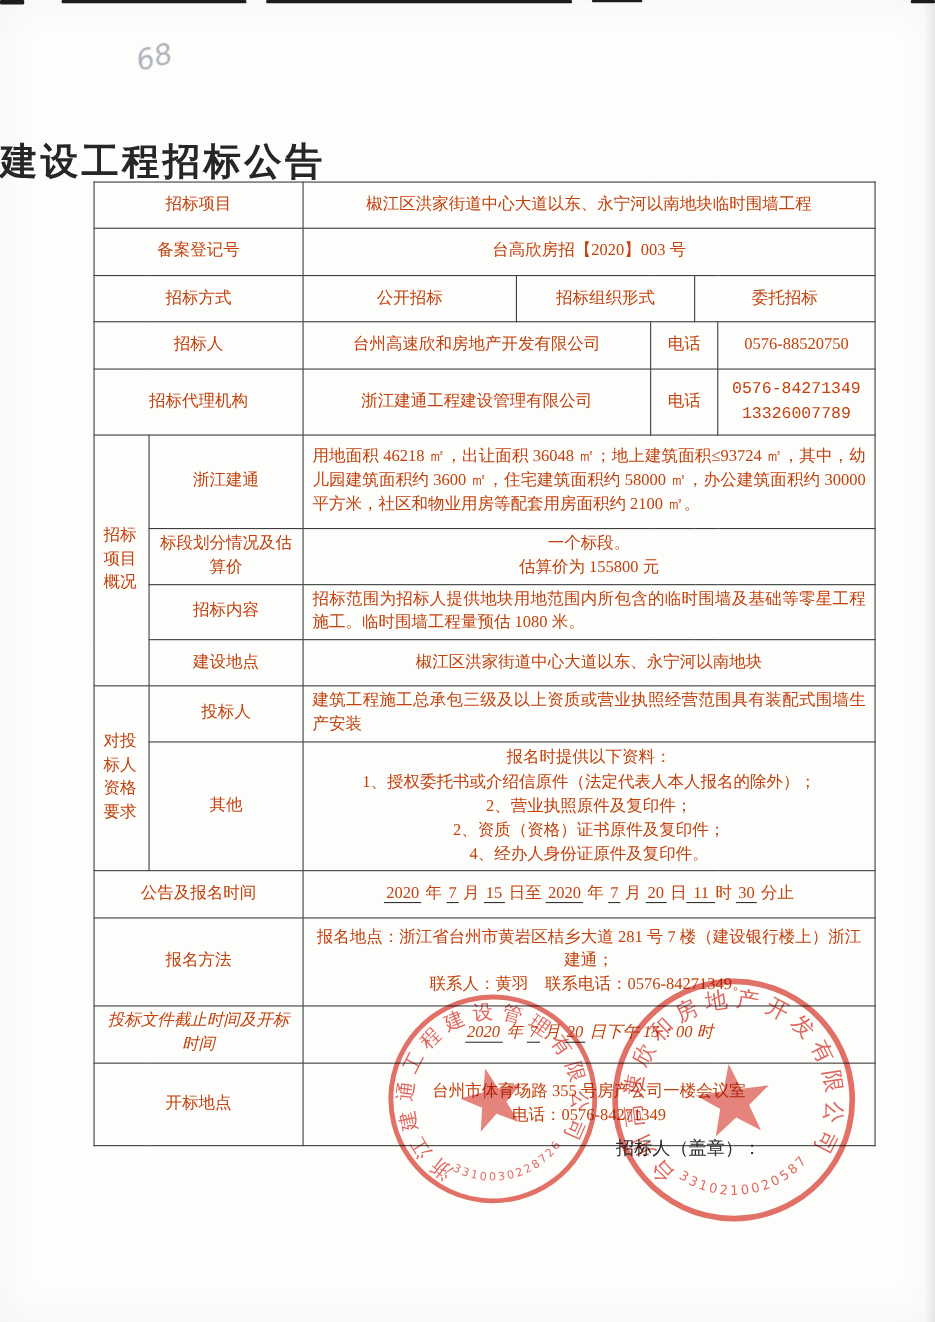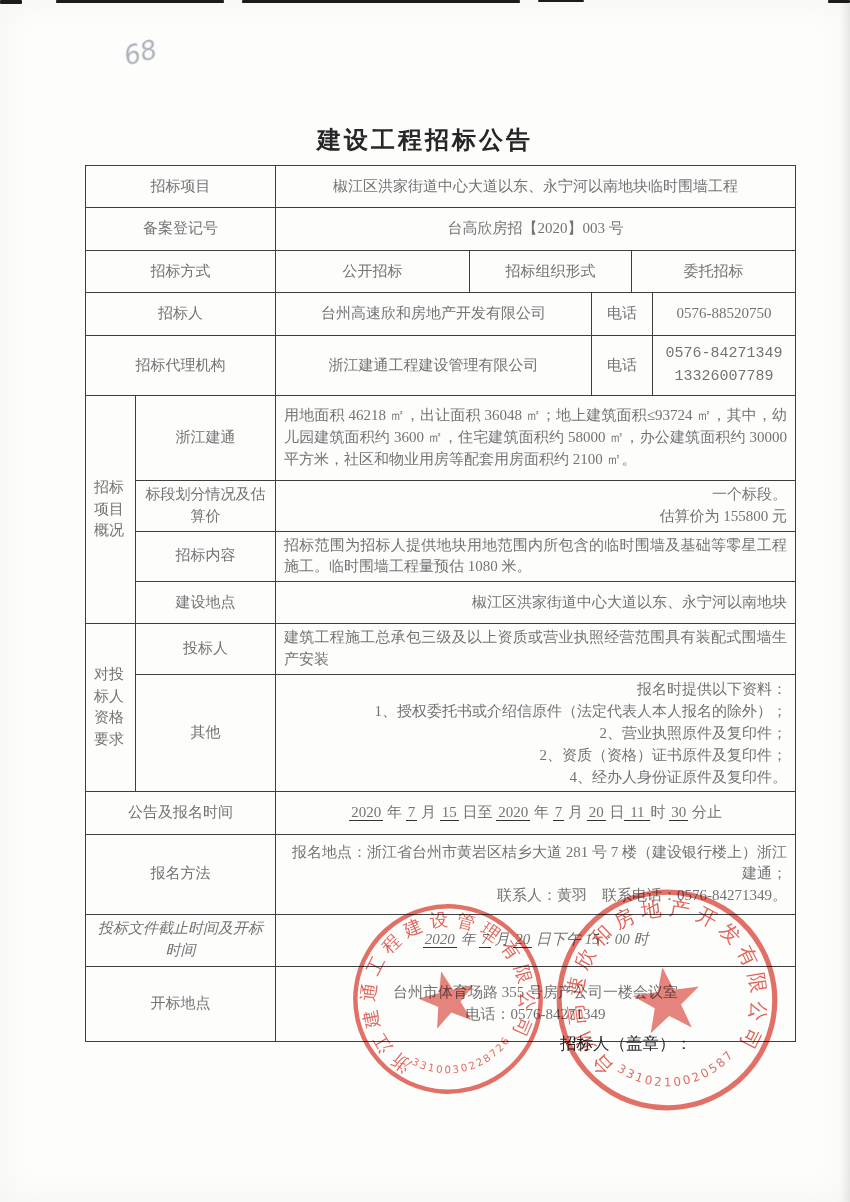--- a/index.html
+++ b/index.html
@@ -12,36 +12,36 @@
   }
   .edge-right{position:absolute;right:0;top:0;width:10px;height:100%;
     background:linear-gradient(to left,rgba(0,0,0,0.07),rgba(0,0,0,0));}
   .scan-dash{position:absolute;background:#1c1c1c;border-radius:1px;}
   .pencil-mark{
     position:absolute;left:124px;top:38px;font-size:26px;
     color:rgba(108,116,134,0.55);transform:rotate(-14deg);
     filter:blur(0.4px);font-family:"DejaVu Sans",sans-serif;font-style:italic;
   }
   .doc-title{
-    position:absolute;left:0;top:124px;width:100%;text-align:center;
-    font-size:24px;font-weight:700;letter-spacing:3px;color:#262626;margin:0;
+    position:absolute;left:0;top:124px;width:100%;
+    font-size:34px;font-weight:700;letter-spacing:3px;color:#262626;margin:0;
   }
   table.doc{
     position:absolute;left:85px;top:165px;width:710px;
     border-collapse:collapse;table-layout:fixed;
-    font-size:15px;color:#737373;
+    font-size:15px;color:#c2410c;
   }
   table.doc td{
     border:1.6px solid #3e3e3e;vertical-align:middle;
     padding:3px 8px;line-height:1.45;overflow:hidden;
   }
   td.lbl{text-align:center;padding:3px 4px;}
   td.grp{white-space:pre-line;line-height:1.65;padding:3px 2px;}
   td.center{text-align:center;}
-  td.left{text-align:right;padding-left:11px;}
+  td.left{text-align:center;padding-left:11px;}
   td.just{text-align:justify;padding:4px 11px;line-height:1.42;}
   tr.h42{height:42px;} tr.h43{height:43px;} tr.h60{height:60px;}
   tr.h85{height:85px;} tr.h50{height:50px;} tr.h113{height:113px;}
   tr.h80{height:80px;} tr.h52{height:52px;font-style:italic;} tr.h75{height:75px;}
   .phline{line-height:1.5;font-family:Liberation Mono, monospace;}
   .u{border-bottom:1.2px solid #333;padding:0 2px;text-align:right;}
   .otherline{line-height:1.47;}
   .footer-block{
     position:absolute;left:440px;top:1031px;width:268px;text-align:right;
     font-size:16.5px;line-height:1.58;color:#2b2b2b;

